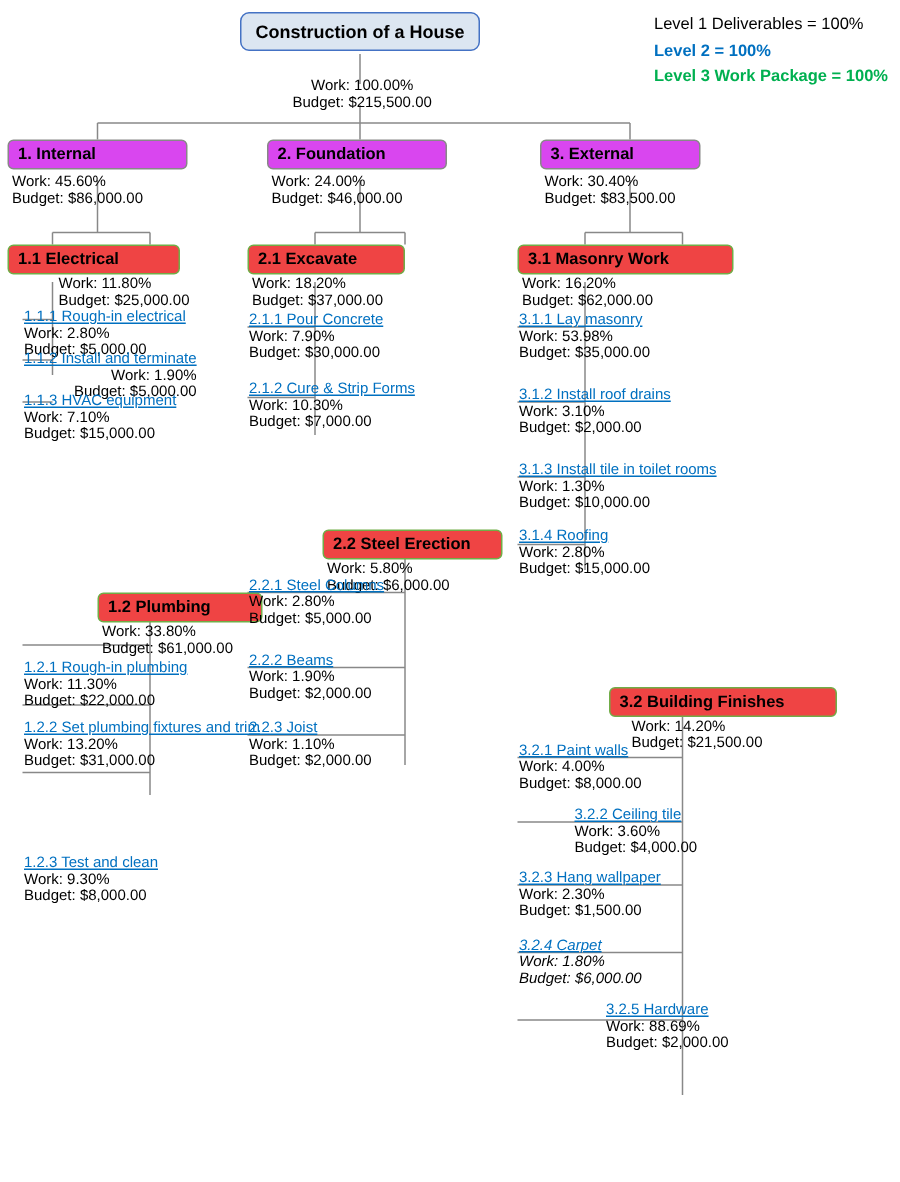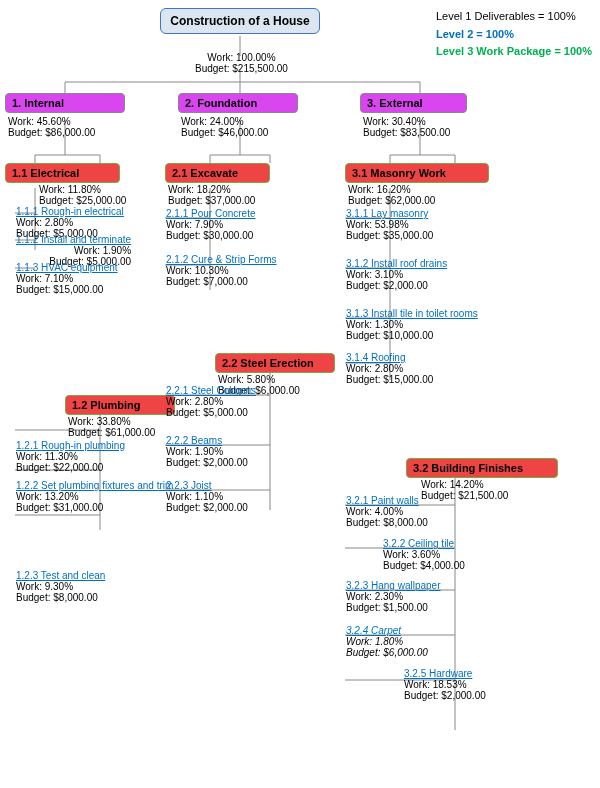--- a/index.html
+++ b/index.html
@@ -343,15 +343,15 @@
 </div>
 
 <div class="l3-item" style="left:346px;top:625px;font-style:italic;">
   <div class="l3-label">3.2.4  Carpet</div>
   <div>Work: <span>1.80%</span></div>
   <div>Budget: <span>$6,000.00</span></div>
 </div>
 
 <div class="l3-item" style="left:356px;top:668px;margin-left:48px;">
   <div class="l3-label">3.2.5  Hardware</div>
-  <div>Work: <span>18.53%</span></div>
+  <div>Work: <span>88.69%</span></div>
   <div>Budget: <span>$2,000.00</span></div>
 </div>
 
 </body></html>

